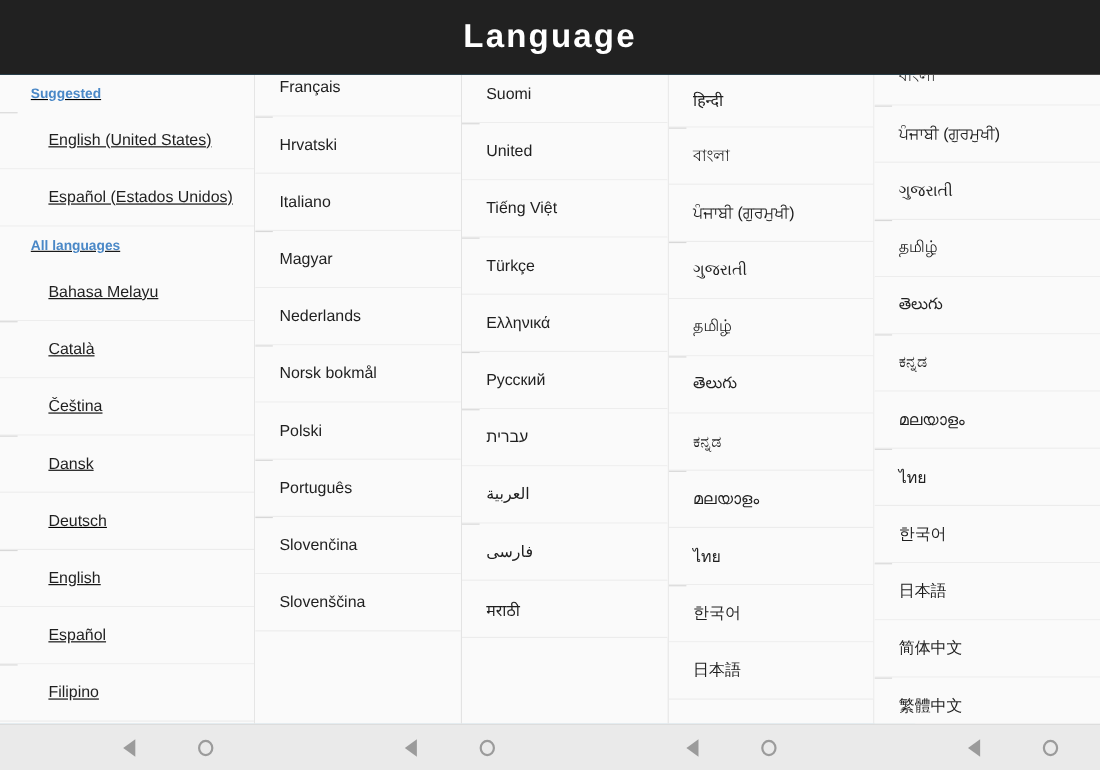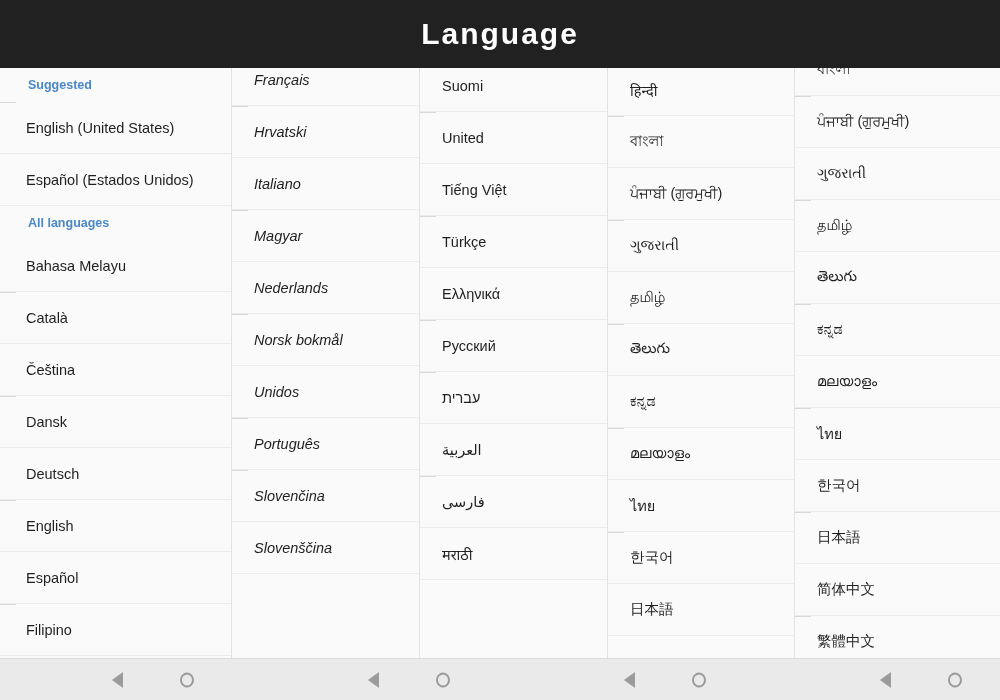--- a/index.html
+++ b/index.html
@@ -69,21 +69,21 @@
     height: 34px;
     font-size: 12.5px;
     font-weight: bold;
     color: #4a88c7;
     border-bottom: none;
   }
   .row-label {
     display: block;
     white-space: nowrap;
   }
-  .row-lang .row-label { padding-left: 26px; }
+  .row-lang .row-label { padding-left: 44px; }
   .row-section .row-label { padding-left: 28px; }
 
   .panel-p1 { left: 0px;   width: 232px; }
   .panel-p2 { left: 232px; width: 188px; }
   .panel-p3 { left: 420px; width: 188px; }
   .panel-p4 { left: 608px; width: 187px; }
   .panel-p5 { left: 795px; width: 205px; border-right: none; }
 
   .panel-p2 .row-lang .row-label,
   .panel-p3 .row-lang .row-label,
@@ -129,21 +129,21 @@
 </head>
 <body>
 
 <div id="screen">
 
   <div id="header">
     <span id="header-title">Language</span>
   </div>
 
   <div id="panels">
-      <div class="panel panel-p1" style="left: 0px; width: 232px;">
+      <div class="panel panel-p1" style="left: 0px; width: 232px; text-decoration: underline;">
         <div class="panel-inner" style="top: 0px;">
           <div class="row row-section">
             <span class="row-label">Suggested</span>
           </div>
           <div class="row row-lang">
             <span class="row-label">English (United States)</span>
             <span class="edge-tick" style="top: 0px;"></span>
           </div>
           <div class="row row-lang">
             <span class="row-label">Español (Estados Unidos)</span>
@@ -174,21 +174,21 @@
           </div>
           <div class="row row-lang">
             <span class="row-label">Español</span>
           </div>
           <div class="row row-lang">
             <span class="row-label">Filipino</span>
             <span class="edge-tick" style="top: 0px;"></span>
           </div>
         </div>
       </div>
-      <div class="panel panel-p2" style="left: 232px; width: 188px; font-style: italic;">
+      <div class="panel panel-p2" style="left: 232px; width: 188px;">
         <div class="panel-inner" style="top: -14px;">
           <div class="row row-lang">
             <span class="row-label">Français</span>
           </div>
           <div class="row row-lang">
             <span class="row-label">Hrvatski</span>
             <span class="edge-tick" style="top: 0px;"></span>
           </div>
           <div class="row row-lang">
             <span class="row-label">Italiano</span>
@@ -198,21 +198,21 @@
             <span class="edge-tick" style="top: 0px;"></span>
           </div>
           <div class="row row-lang">
             <span class="row-label">Nederlands</span>
           </div>
           <div class="row row-lang">
             <span class="row-label">Norsk bokmål</span>
             <span class="edge-tick" style="top: 0px;"></span>
           </div>
           <div class="row row-lang">
-            <span class="row-label">Unidos</span>
+            <span class="row-label">Polski</span>
           </div>
           <div class="row row-lang">
             <span class="row-label">Português</span>
             <span class="edge-tick" style="top: 0px;"></span>
           </div>
           <div class="row row-lang">
             <span class="row-label">Slovenčina</span>
             <span class="edge-tick" style="top: 0px;"></span>
           </div>
           <div class="row row-lang">

